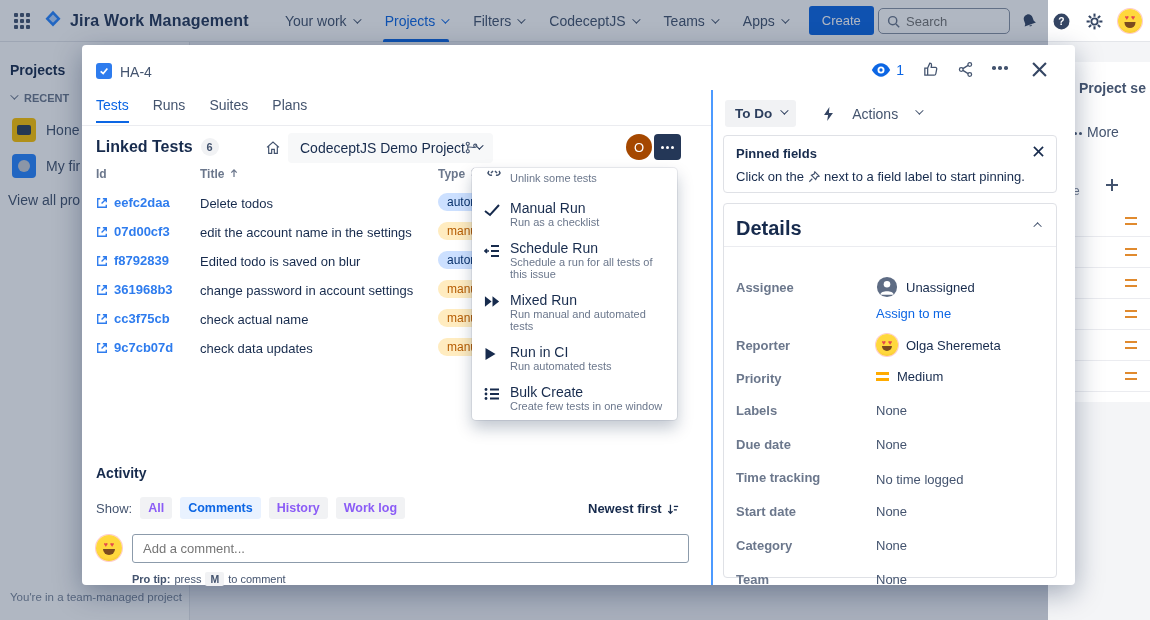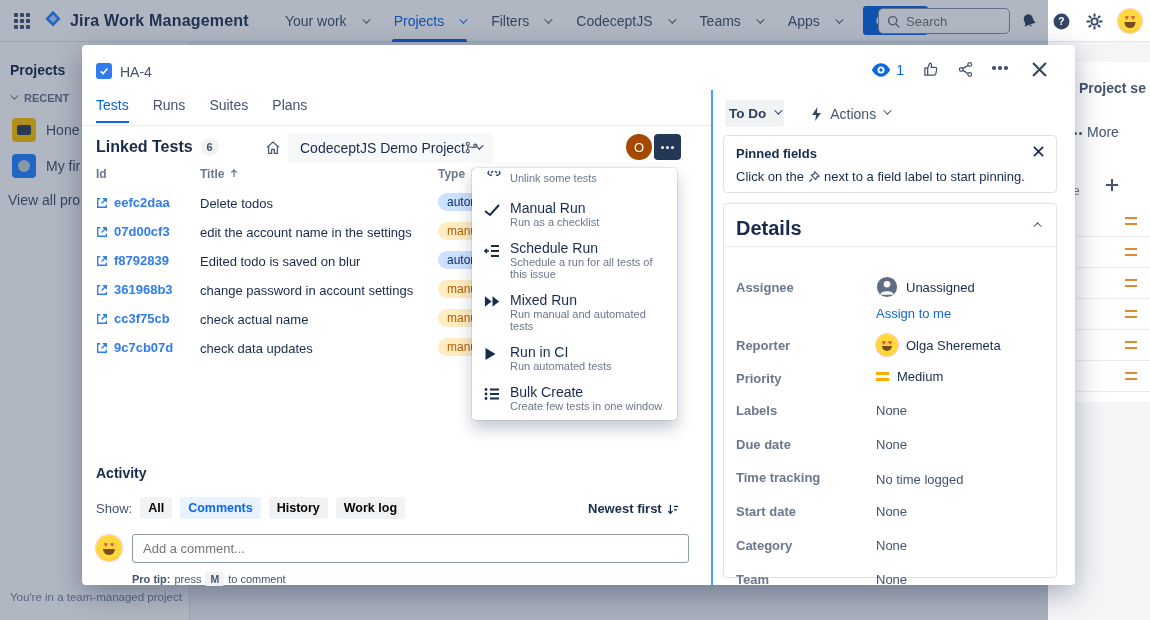--- a/index.html
+++ b/index.html
@@ -7,21 +7,21 @@
   .screen { position:relative; width:1048px; height:620px; }
   .abs { position:absolute; }
 
   
   .topnav { position:absolute; left:0; top:0; width:1150px; height:42px; background:#FFFFFF; border-bottom:1px solid #E4E6EA; display:flex; align-items:center; z-index:1; }
   .grid-icon { width:16px; height:16px; margin-left:14px; display:grid; grid-template-columns:repeat(3,4px); grid-template-rows:repeat(3,4px); gap:2px; }
   .grid-icon span { width:4px; height:4px; border-radius:1px; background:#44546F; }
   .logo-mark { margin-left:14px; }
   .app-title { margin-left:8px; font-size:16px; font-weight:700; color:#253858; letter-spacing:.2px; }
   .nav-items { display:flex; align-items:center; gap:26px; margin-left:36px; height:42px; }
-  .nav-item { font-size:14px; color:#44546E; font-weight:500; display:flex; align-items:center; gap:15px; height:42px; cursor:pointer; position:relative; }
+  .nav-item { font-size:14px; color:#44546E; font-weight:500; display:flex; align-items:center; gap:6px; height:42px; cursor:pointer; position:relative; }
   .nav-item.active { color:#0C66E4; }
   .nav-item.active::after { content:""; position:absolute; left:-2px; right:-2px; bottom:0; height:3px; background:#0C66E4; border-radius:2px 2px 0 0; }
   .chev { width:6px; height:6px; border-right:1.6px solid currentColor; border-bottom:1.6px solid currentColor; transform:rotate(45deg) translateY(-2px); display:inline-block; }
   .chev.up { transform:rotate(-135deg) translateY(-2px); }
   .create-btn { margin-left:22px; background:#0C66E4; color:#fff; font-size:13px; font-weight:500; border:none; border-radius:3px; padding:7px 13px; cursor:pointer; }
   .search-box { position:absolute; left:878px; top:8px; width:132px; height:26px; border:1px solid #8993A4; border-radius:5px; display:flex; align-items:center; gap:6px; padding:0 8px; color:#6B778C; background:#fff; }
   .search-box input { border:none; outline:none; width:90px; font-size:13px; color:#44546F; background:transparent; }
   .nav-right-icons { position:absolute; right:8px; top:0; height:42px; display:flex; align-items:center; gap:14px; }
 
   
@@ -98,35 +98,35 @@
   .menu-cut svg { position:absolute; left:14px; top:-6px; }
   .menu-cut .sub { position:absolute; left:38px; top:4px; }
   .menu-item { position:relative; padding:6px 10px 6px 38px; cursor:pointer; }
   .menu-item svg, .menu-item .mi-ico { position:absolute; left:12px; top:9px; }
   .menu-item .ttl { font-size:14px; font-weight:500; color:#172B4D; }
   .sub { font-size:11px; color:#6B778C; }
 
   
   .act-title { position:absolute; left:14px; top:420px; font-size:14px; font-weight:700; color:#172B4D; }
   .act-row { position:absolute; left:14px; top:452px; display:flex; align-items:center; gap:8px; font-size:13px; color:#44546F; }
-  .chip { border-radius:3px; padding:4px 8px; background:#F1F2F4; color:#000000; font-weight:600; font-size:12.5px; cursor:pointer; }
+  .chip { border-radius:3px; padding:4px 8px; background:#F1F2F4; color:#8b5cf6; font-weight:600; font-size:12.5px; cursor:pointer; }
   .chip.active { background:#E9F2FF; color:#0C66E4; }
   .sort-lbl { position:absolute; left:506px; top:456px; font-size:13px; font-weight:600; color:#172B4D; display:flex; align-items:center; gap:5px; cursor:pointer; }
   .cmt-avatar { position:absolute; left:14px; top:490px; width:26px; height:26px; }
   .cmt-box { position:absolute; left:50px; top:489px; width:557px; height:29px; border:1px solid #8C9BAB; border-radius:3px; display:flex; align-items:center; padding:0 10px; }
   .cmt-box input { border:none; outline:none; width:100%; font-size:13px; color:#44546F; background:transparent; }
   .protip { position:absolute; left:50px; top:527px; font-size:11px; color:#44546F; display:flex; align-items:center; gap:4px; }
   .protip b { font-weight:700; }
   .kbd { background:#F1F2F4; border-radius:2px; padding:1px 5px; font-size:10.5px; font-weight:600; color:#44546F; }
 
   
   .vdivider { position:absolute; left:629px; top:45px; width:2px; height:495px; background:#4C9AFF; }
   .status-row { position:absolute; left:643px; top:55px; display:flex; align-items:center; gap:26px; }
-  .status-chip { background:#F1F2F4; border-radius:3px; padding:6px 4px; font-size:13.5px; font-weight:700; color:#2C3E5D; display:flex; align-items:center; gap:8px; cursor:pointer; }
-  .actions-btn { display:flex; align-items:center; gap:7px; font-size:14px; font-weight:500; color:#44546E; cursor:pointer; }
+  .status-chip { background:#F1F2F4; border-radius:3px; padding:6px 10px; font-size:13.5px; font-weight:700; color:#2C3E5D; display:flex; align-items:center; gap:8px; cursor:pointer; }
+  .actions-btn { display:flex; align-items:center; gap:17px; font-size:14px; font-weight:500; color:#44546E; cursor:pointer; }
   .card { position:absolute; left:641px; width:334px; border:1px solid #DFE1E6; border-radius:4px; background:#fff; }
   .pinned-card { top:90px; height:58px; }
   .pinned-title { position:absolute; left:12px; top:10px; font-size:13px; font-weight:700; color:#172B4D; }
   .pinned-x { position:absolute; right:12px; top:10px; cursor:pointer; }
   .pinned-text { position:absolute; left:12px; top:33px; font-size:13px; color:#172B4D; display:flex; align-items:center; gap:4px; white-space:nowrap; }
   .details-card { top:158px; height:375px; }
   .details-hd { position:absolute; left:12px; top:13px; font-size:20px; font-weight:700; color:#172B4D; }
   .details-chev { position:absolute; right:14px; top:18px; color:#44546F; }
   .details-div { position:absolute; left:0; top:42px; width:100%; height:1px; background:#EBECF0; }
   .f-label { position:absolute; left:12px; font-size:13px; font-weight:600; color:#6B778C; }

